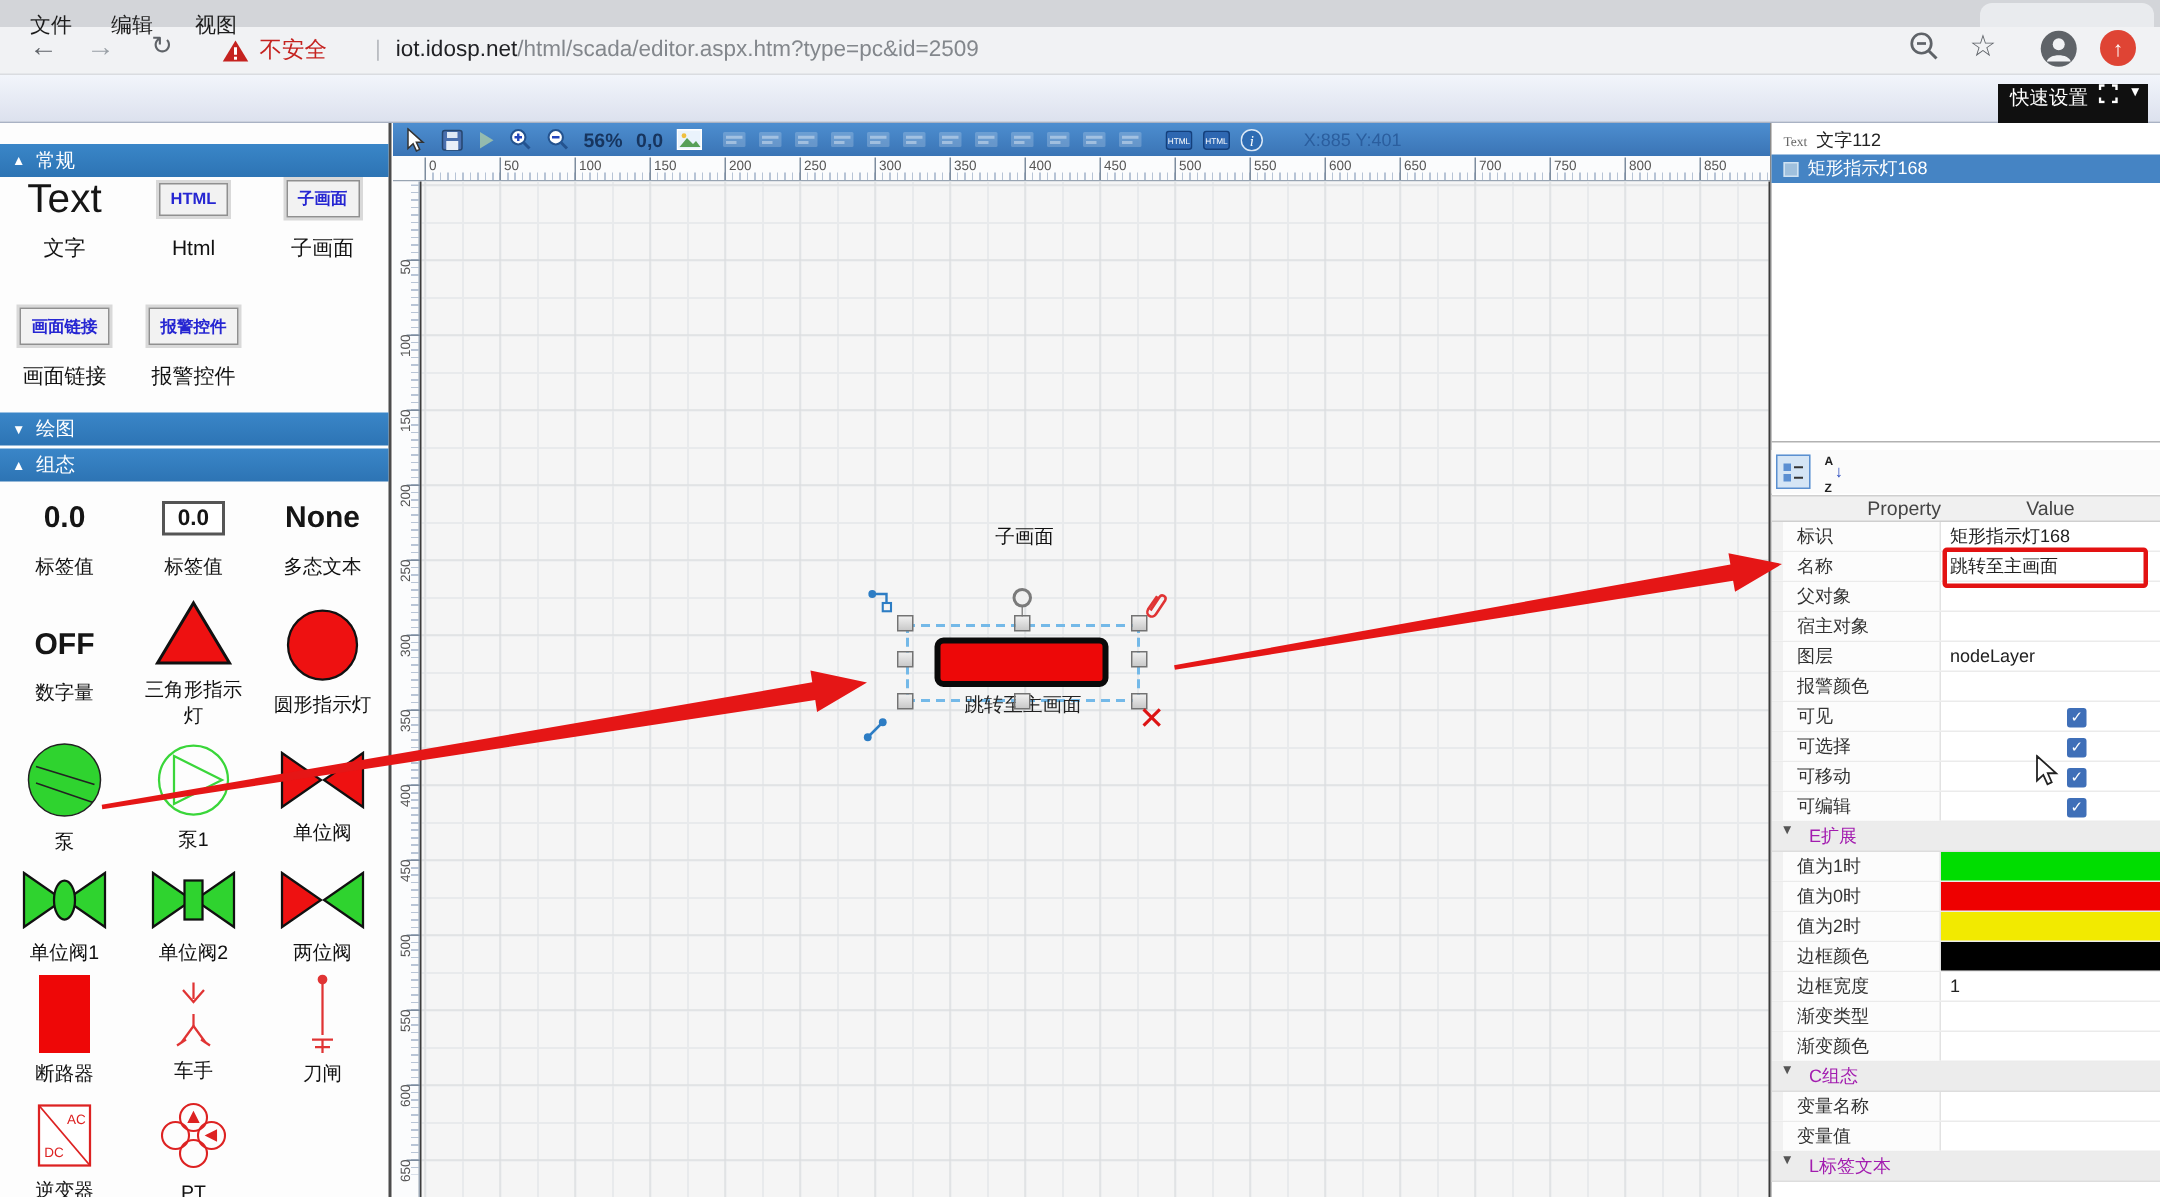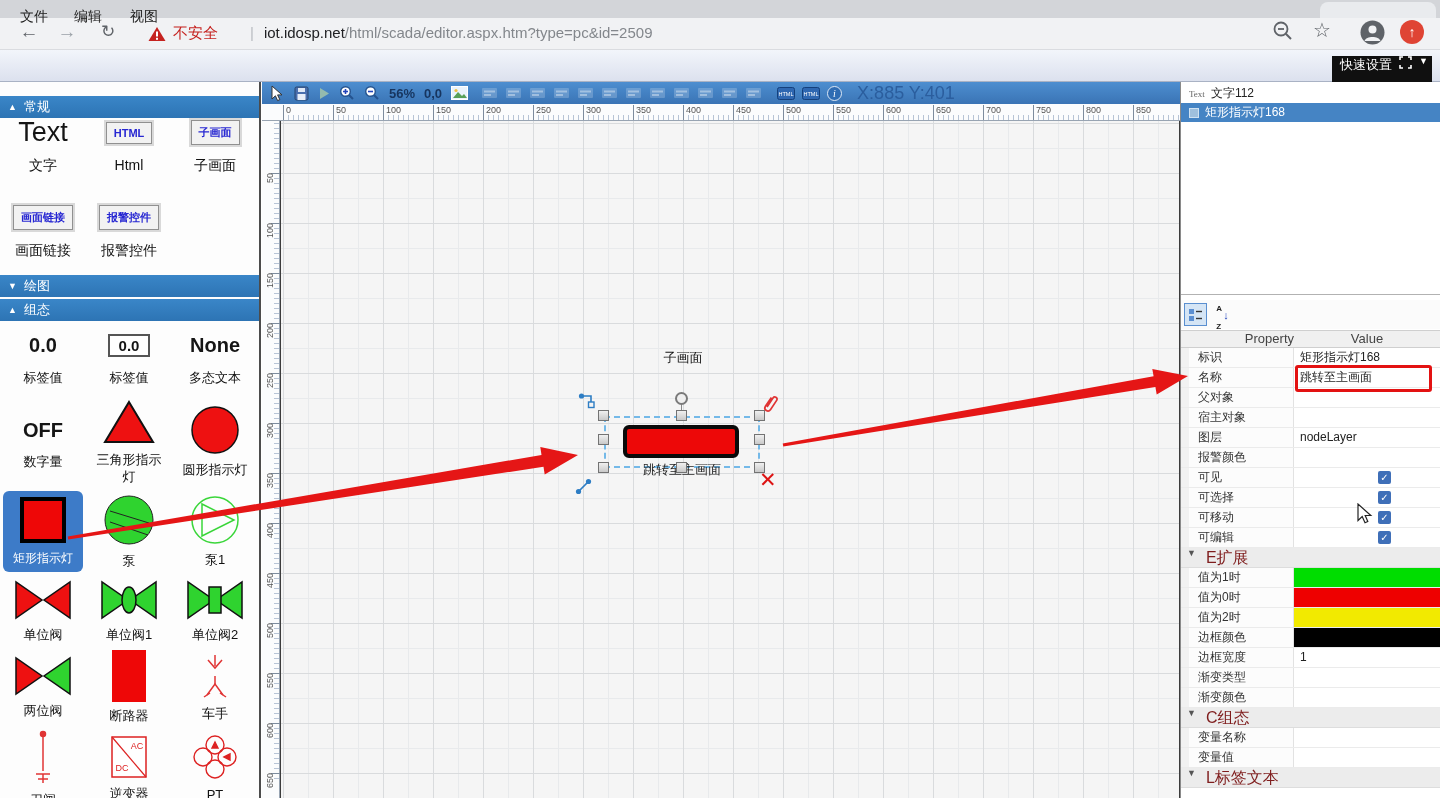--- a/index.html
+++ b/index.html
@@ -37,21 +37,21 @@
 .pal-item.sel .plabel{color:#fff;font-size:12px}
 .pal-ticon{display:flex;align-items:center;justify-content:center;min-height:34px}
 .pal-text{font-weight:bold;font-size:20px;color:#151515}
 .pal-bigtext{font-size:27px;color:#151515}
 .pal-box{font-weight:bold;font-size:15px;color:#151515;border:2px solid #555;padding:1px 9px;background:#fff}
 .pal-btn{font-size:11px;font-weight:bold;color:#2626d2;background:#f2f2f2;border:1px solid #909090;box-shadow:0 0 0 2px #d9d9d9;padding:4px 7px;white-space:nowrap}
 
 #ctoolbar{left:262px;top:82px;width:918px;height:22px;background:linear-gradient(#4d8ed0,#3a74b5);display:flex;align-items:center;gap:9px;padding-left:8px}
 .tb-ico{display:flex;align-items:center}
 .tb-txt{font-size:13px;color:#17355f;font-weight:bold}
-#coords{font-size:18px;color:#2b5e9e;margin-left:6px}
+#coords{font-size:12px;color:#2b5e9e;margin-left:18px}
 
 #hruler{left:262px;top:104px;width:918px;height:17px;background:#fbfcfd;border-bottom:1px solid #98a4b2;background-image:repeating-linear-gradient(to right,#b7c4d6 0 1px,transparent 1px 5px);background-size:897px 5px;background-repeat:no-repeat;background-position:21px 100%}
 .hlab{position:absolute;top:1px;font-size:9px;color:#555;border-left:1px solid #7d8c9e;padding-left:2px;height:15px}
 #vruler{left:262px;top:121px;width:18px;height:677px;background:#fbfcfd;border-right:1px solid #98a4b2;background-image:repeating-linear-gradient(to bottom,#b7c4d6 0 1px,transparent 1px 5px);background-size:5px 660px;background-repeat:no-repeat;background-position:100% 2px}
 .vlab{position:absolute;left:3px;font-size:9px;color:#555;transform:rotate(-90deg) translateX(-100%);transform-origin:top left;white-space:nowrap}
 .vtick{position:absolute;left:9px;width:9px;height:1px;background:#7d8c9e}
 #canvas-page{left:280px;top:121px;width:900px;height:677px;background-color:#f5f5f5;border-left:1px solid #3c3c3c;border-right:1px solid #3c3c3c;background-image:linear-gradient(#d9dbdd 1px,transparent 1px),linear-gradient(90deg,#d9dbdd 1px,transparent 1px),linear-gradient(#e8eaec 1px,transparent 1px),linear-gradient(90deg,#e8eaec 1px,transparent 1px);background-size:50px 50px,50px 50px,25px 25px,25px 25px;background-position:2px 2px}
 #txt-subscreen{left:652px;top:349px;width:62px;text-align:center;font-size:13px;color:#111;z-index:3}
 #sel-rect{left:604px;top:416px;width:156px;height:52px;border:2px dashed #74b9e8;z-index:4}
 #node-rect{left:623px;top:425px;width:116px;height:33px;background:#ed0808;border:4px solid #0a0a0a;border-radius:6px;z-index:5}
@@ -77,21 +77,21 @@
 #pg-azi .azl{font-size:8px;font-weight:bold;color:#222;line-height:1}
 #pg-azi .azar{color:#2244bb;font-size:11px;font-weight:bold}
 #pg-header{left:1181px;top:330px;width:259px;height:18px;background:#f0f0f0;border-top:1px solid #cfcfcf;border-bottom:1px solid #cfcfcf;font-size:13px;color:#444}
 #pg-header .c1{position:absolute;left:0;width:113px;text-align:right}
 #pg-header .c2{position:absolute;left:113px;width:146px;text-align:center}
 #pg-rows{left:1181px;top:348px;width:259px;height:462px;overflow:hidden}
 .prow{position:relative;height:20px;border-bottom:1px solid #ebebeb;display:flex}
 .prow .pname{width:113px;padding-left:17px;font-size:12px;color:#333;line-height:19px;border-right:1px solid #e2e2e2;background:linear-gradient(90deg,#f1f1f1 8px,#fcfcfc 8px)}
 .prow .pval{width:146px;font-size:12px;color:#222;line-height:19px;padding-left:6px}
 .prow.section{background:#ececec;border-bottom:1px solid #dddddd}
-.prow.section .sname{font-size:16px;color:#7f1d1d;line-height:19px;padding-left:6px}
+.prow.section .sname{font-size:12px;color:#a21caf;line-height:19px;padding-left:6px}
 .prow.section .tri{font-size:9px;color:#555;margin:0 4px 0 6px}
 .pcheck{width:13px;height:13px;background:#3f6fb8;border-radius:2px;color:#fff;font-size:10px;line-height:13px;text-align:center;margin:3px 0 0 78px}
 .pswatch{width:146px;height:19px}
 
 #anno{left:0;top:0;width:1440px;height:798px;pointer-events:none;z-index:50}
 #name-box{left:1295px;top:365px;width:137px;height:27px;border:3px solid #e31212;border-radius:3px;z-index:60}
 #mouse-cursor{left:1356px;top:503px;z-index:70}
 </style>
 </head>
 <body>
@@ -214,28 +214,20 @@
         </div>
         <div class="plabel">三角形指示灯</div>
       </div>
       <div class="pal-item">
         <div class="pal-ticon ">
           <svg width="50" height="50">
             <circle cx="25" cy="25" r="23" fill="#ee1111" stroke="#111" stroke-width="1.5"></circle>
           </svg>
         </div>
         <div class="plabel">圆形指示灯</div>
-      </div>
-      <div class="pal-item sel">
-        <div class="pal-ticon ">
-          <svg width="48" height="48">
-            <rect x="3" y="3" width="42" height="42" fill="#ee0707" stroke="#000" stroke-width="4"></rect>
-          </svg>
-        </div>
-        <div class="plabel">矩形指示灯</div>
       </div>
       <div class="pal-item">
         <div class="pal-ticon ">
           <svg width="52" height="52">
             <circle cx="26" cy="26" r="24" fill="#2fd32f" stroke="#222"></circle>
             <line x1="7" y1="17" x2="46" y2="29" stroke="#222"></line>
             <line x1="7" y1="28" x2="45" y2="41" stroke="#222"></line>
           </svg>
         </div>
         <div class="plabel">泵</div>

